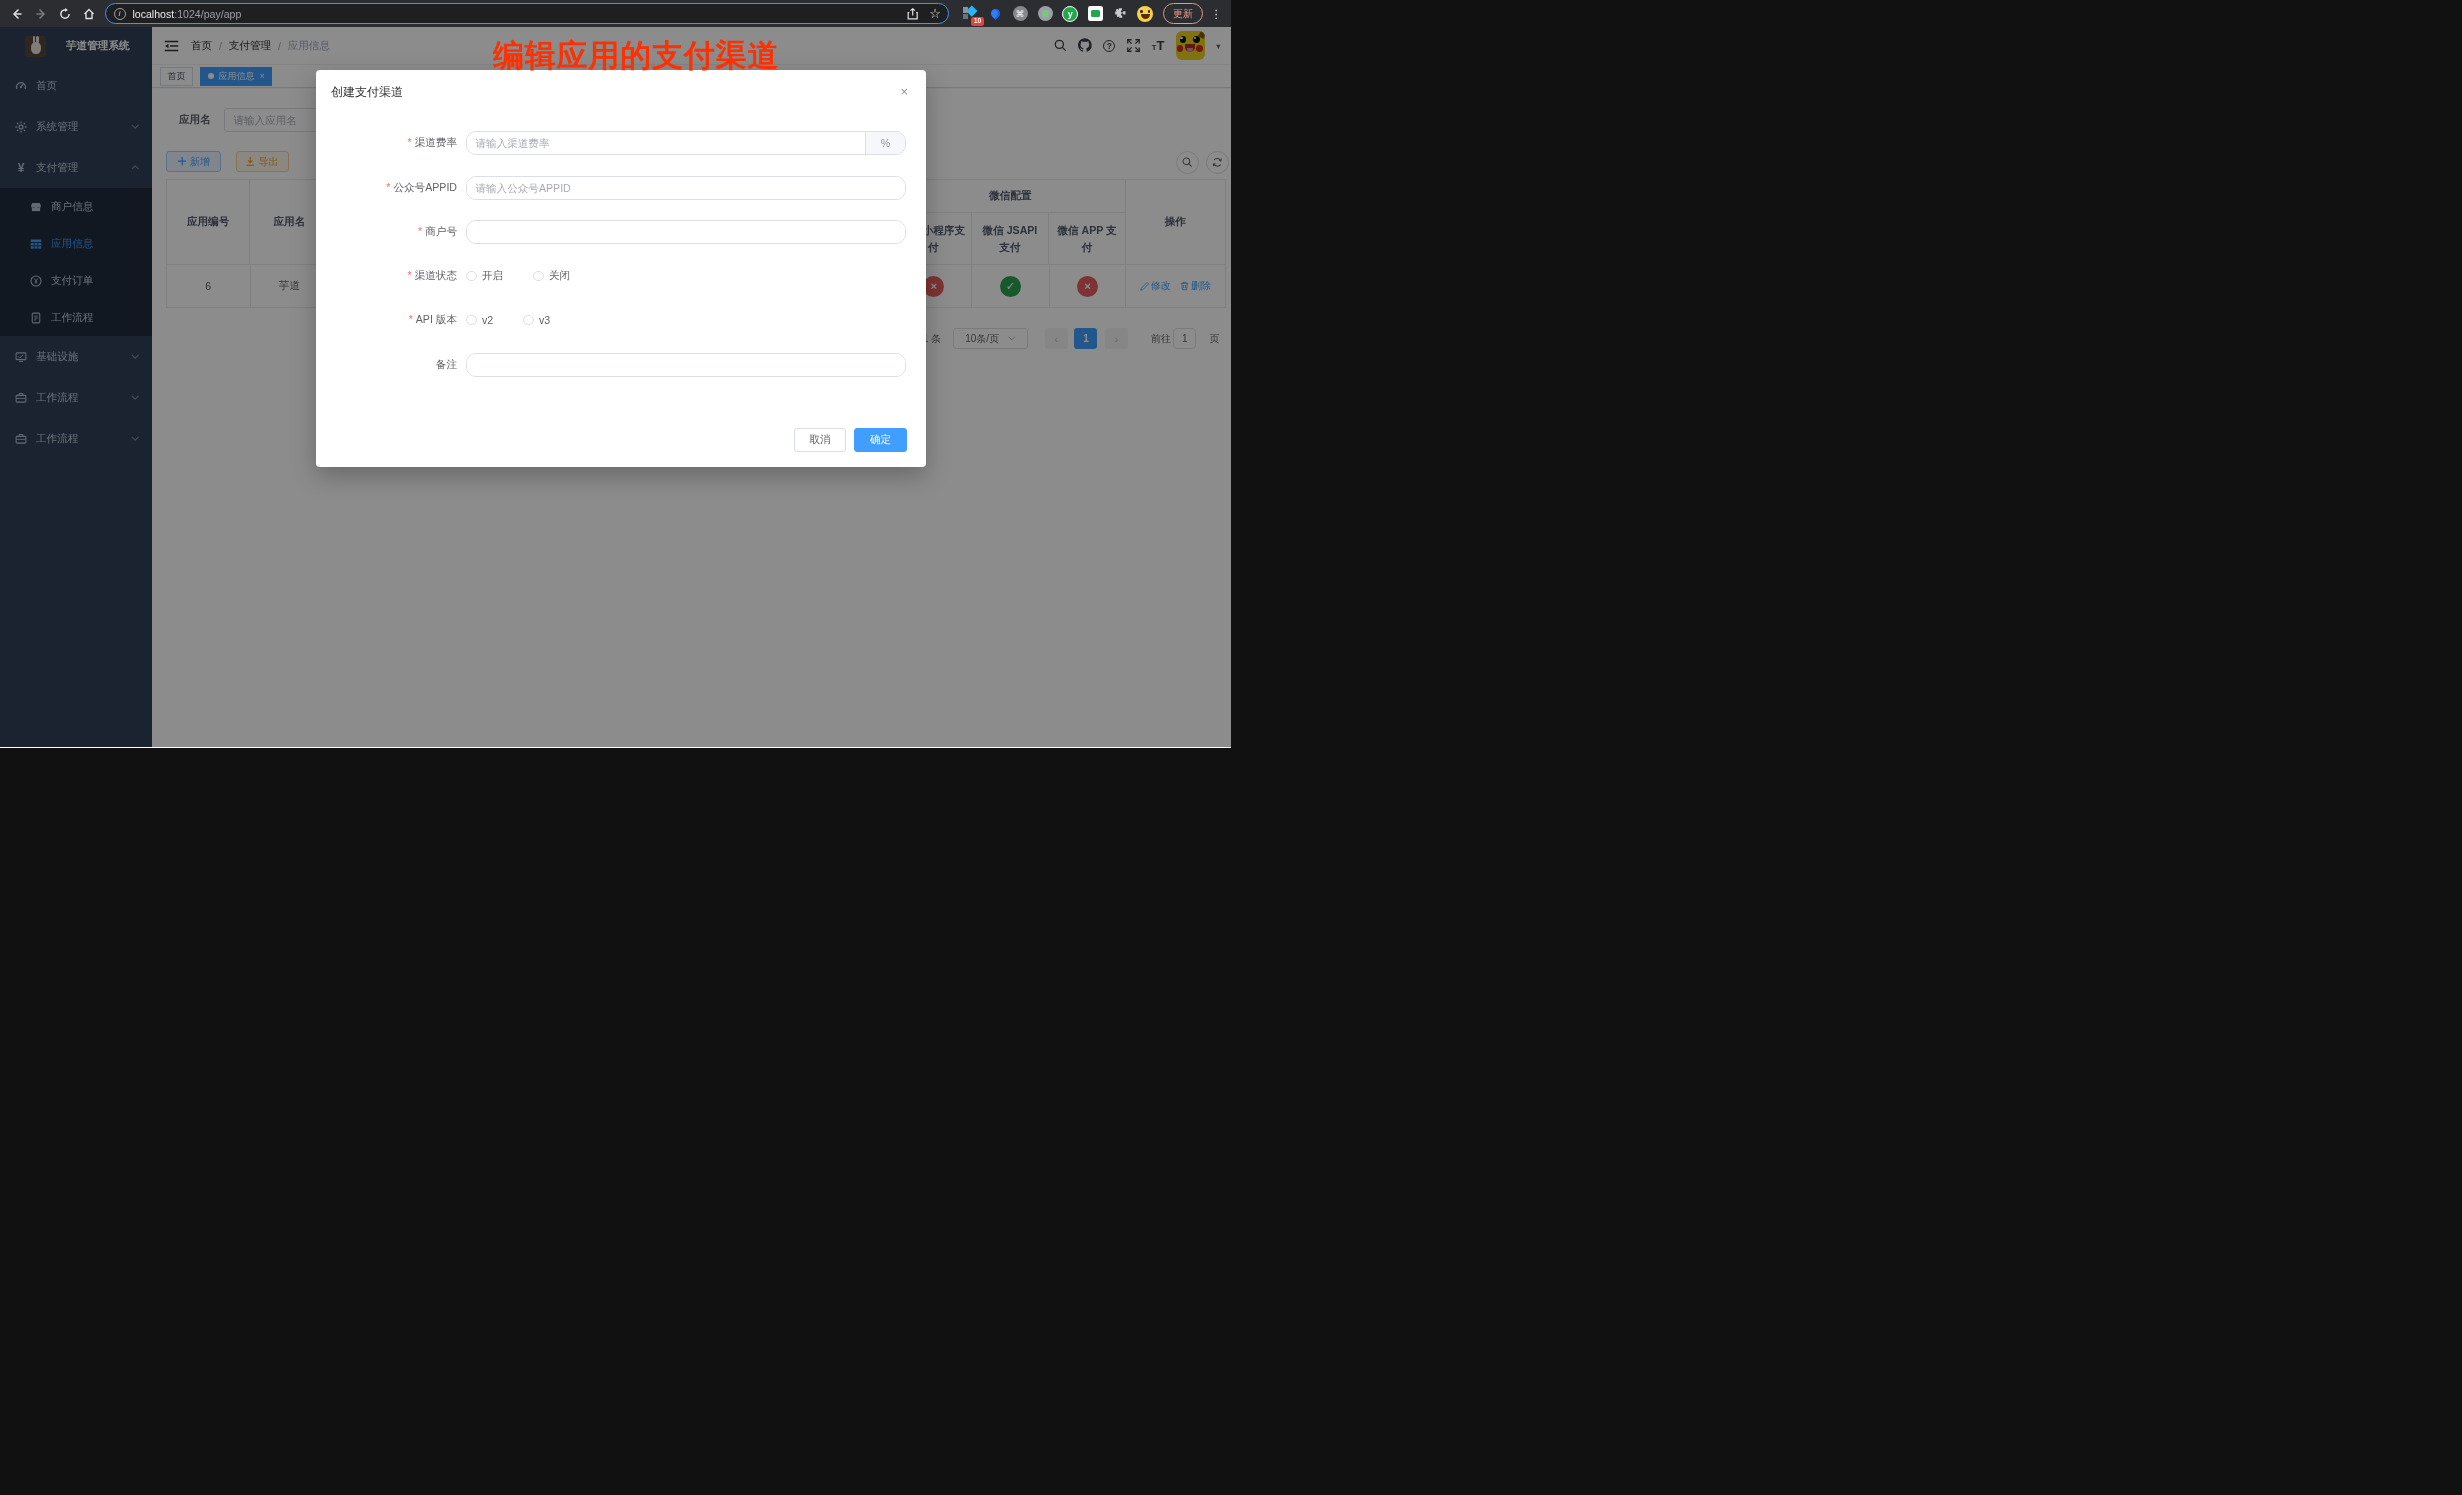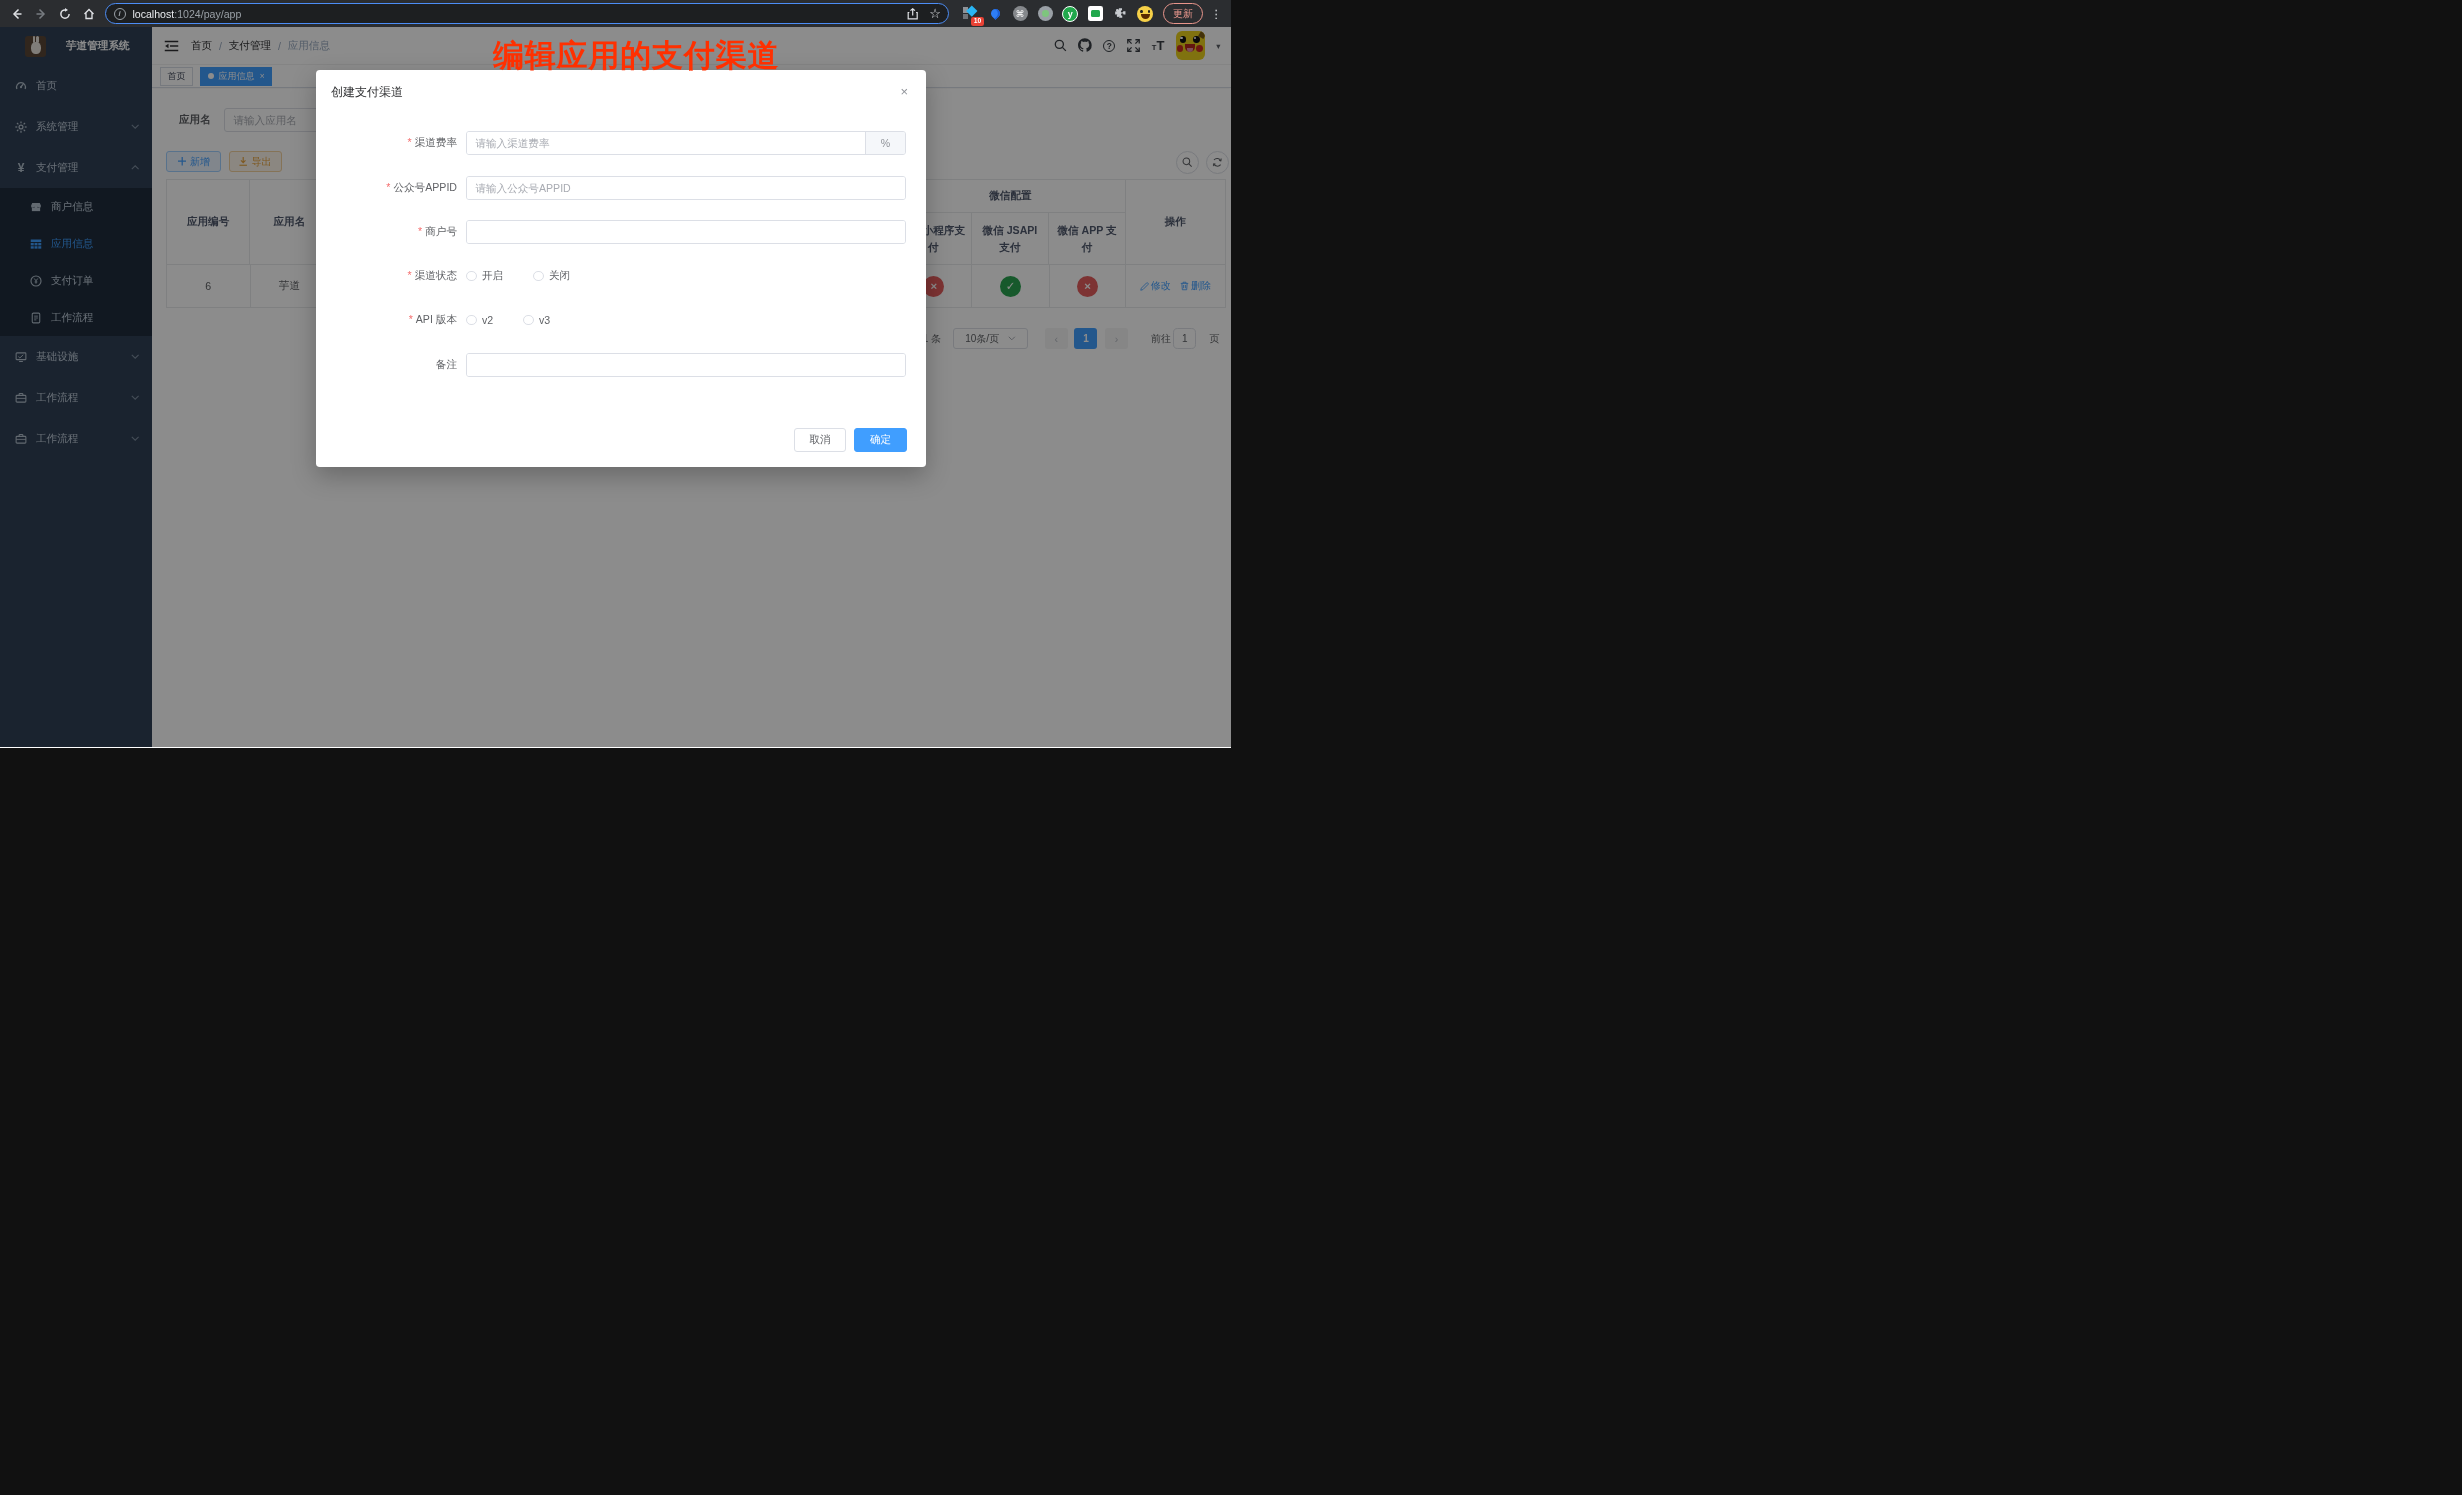--- a/index.html
+++ b/index.html
@@ -105,21 +105,21 @@
 
   
   #content { position:absolute; left:0; top:62px; width:1079px; height:659px; background:#fff; }
   #filter-label { position:absolute; left:27px; top:24px; font-size:10.6px; font-weight:600; color:#606266; }
   #filter-input { position:absolute; left:72px; top:19px; width:183px; height:24px; border:0.8px solid #dcdfe6;
                   border-radius:3px; padding:0 8.4px; font-size:10.6px; color:#606266; outline:none; }
   #filter-input::placeholder { color:#a8abb2; }
   .btn { position:absolute; height:21px; border-radius:3px; font-size:10px; display:flex; align-items:center;
          justify-content:center; gap:3.8px; cursor:pointer; border:0.8px solid transparent; }
   #btn-add { left:14.4px; top:62px; width:55px; background:#ecf5ff; border-color:#a0cfff; color:#409eff; }
-  #btn-export { left:77px; top:62px; width:53px; background:#fdf6ec; border-color:#f3d19e; color:#e6a23c; }
+  #btn-export { left:84px; top:62px; width:53px; background:#fdf6ec; border-color:#f3d19e; color:#e6a23c; }
   .round-ic { position:absolute; top:62px; width:23px; height:23px; border:0.8px solid #dcdfe6; border-radius:50%;
               display:flex; align-items:center; justify-content:center; color:#606266; background:#fff; }
   #ic-search2 { left:1024px; }
   #ic-refresh { left:1054px; }
 
   
   #tbl { position:absolute; left:13.7px; top:90px; width:1060px; border:0.8px solid #e8eaec; border-bottom:none;
          font-size:10.6px; color:#606266; }
   .t-head { display:flex; height:85px; background:#fff; color:#515a6e; font-weight:600; }
   .hc { border-right:0.8px solid #e8eaec; border-bottom:0.8px solid #e8eaec; display:flex; align-items:center;
@@ -159,21 +159,21 @@
 
   
   #mask { position:absolute; inset:0; background:rgba(0,0,0,0.45); z-index:40; }
   #dialog { position:absolute; left:316px; top:43px; width:610px; height:397px; background:#fff; border-radius:3.8px;
             box-shadow:0 9px 24px rgba(0,0,0,.25); z-index:50; }
   .d-title { position:absolute; left:15px; top:13.7px; font-size:12px; color:#303133; }
   .d-close { position:absolute; right:18px; top:15px; color:#909399; font-size:13px; cursor:pointer; line-height:1; }
   .drow { position:absolute; left:0; height:16px; display:flex; align-items:center; }
   .dlabel { width:141px; text-align:right; font-size:10.6px; font-weight:500; color:#606266; flex:0 0 auto; }
   .req { color:#f56c6c; font-style:normal; margin-right:3px; }
-  .dinput-wrap { margin-left:9px; width:440px; height:24px; display:flex; border:0.8px solid #dcdfe6; border-radius:3px; overflow:hidden; }
+  .dinput-wrap { margin-left:9px; width:440px; height:24px; display:flex; border:0.8px solid #dcdfe6; border-radius:10px; overflow:hidden; }
   .dinput { flex:1 1 auto; border:none; outline:none; padding:0 8.4px; font-size:10.6px; color:#606266; min-width:0; }
   .dinput::placeholder { color:#a8abb2; }
   .dsuffix { width:40px; background:#f5f7fa; border-left:0.8px solid #dcdfe6; color:#909399; font-size:10.6px;
              display:flex; align-items:center; justify-content:center; }
   .dradios { margin-left:9px; display:flex; align-items:center; gap:30px; }
   .radio { display:flex; align-items:center; gap:5.3px; font-size:10.6px; color:#606266; cursor:pointer; }
   .rdot { width:10.6px; height:10.6px; border:0.8px solid #dcdfe6; border-radius:50%; background:#fff; }
   .d-btn { position:absolute; top:358px; height:24px; border-radius:3px; font-size:10.6px; display:flex;
            align-items:center; justify-content:center; cursor:pointer; }
   #d-cancel { left:478px; width:52px; background:#fff; border:0.8px solid #dcdfe6; color:#606266; }

